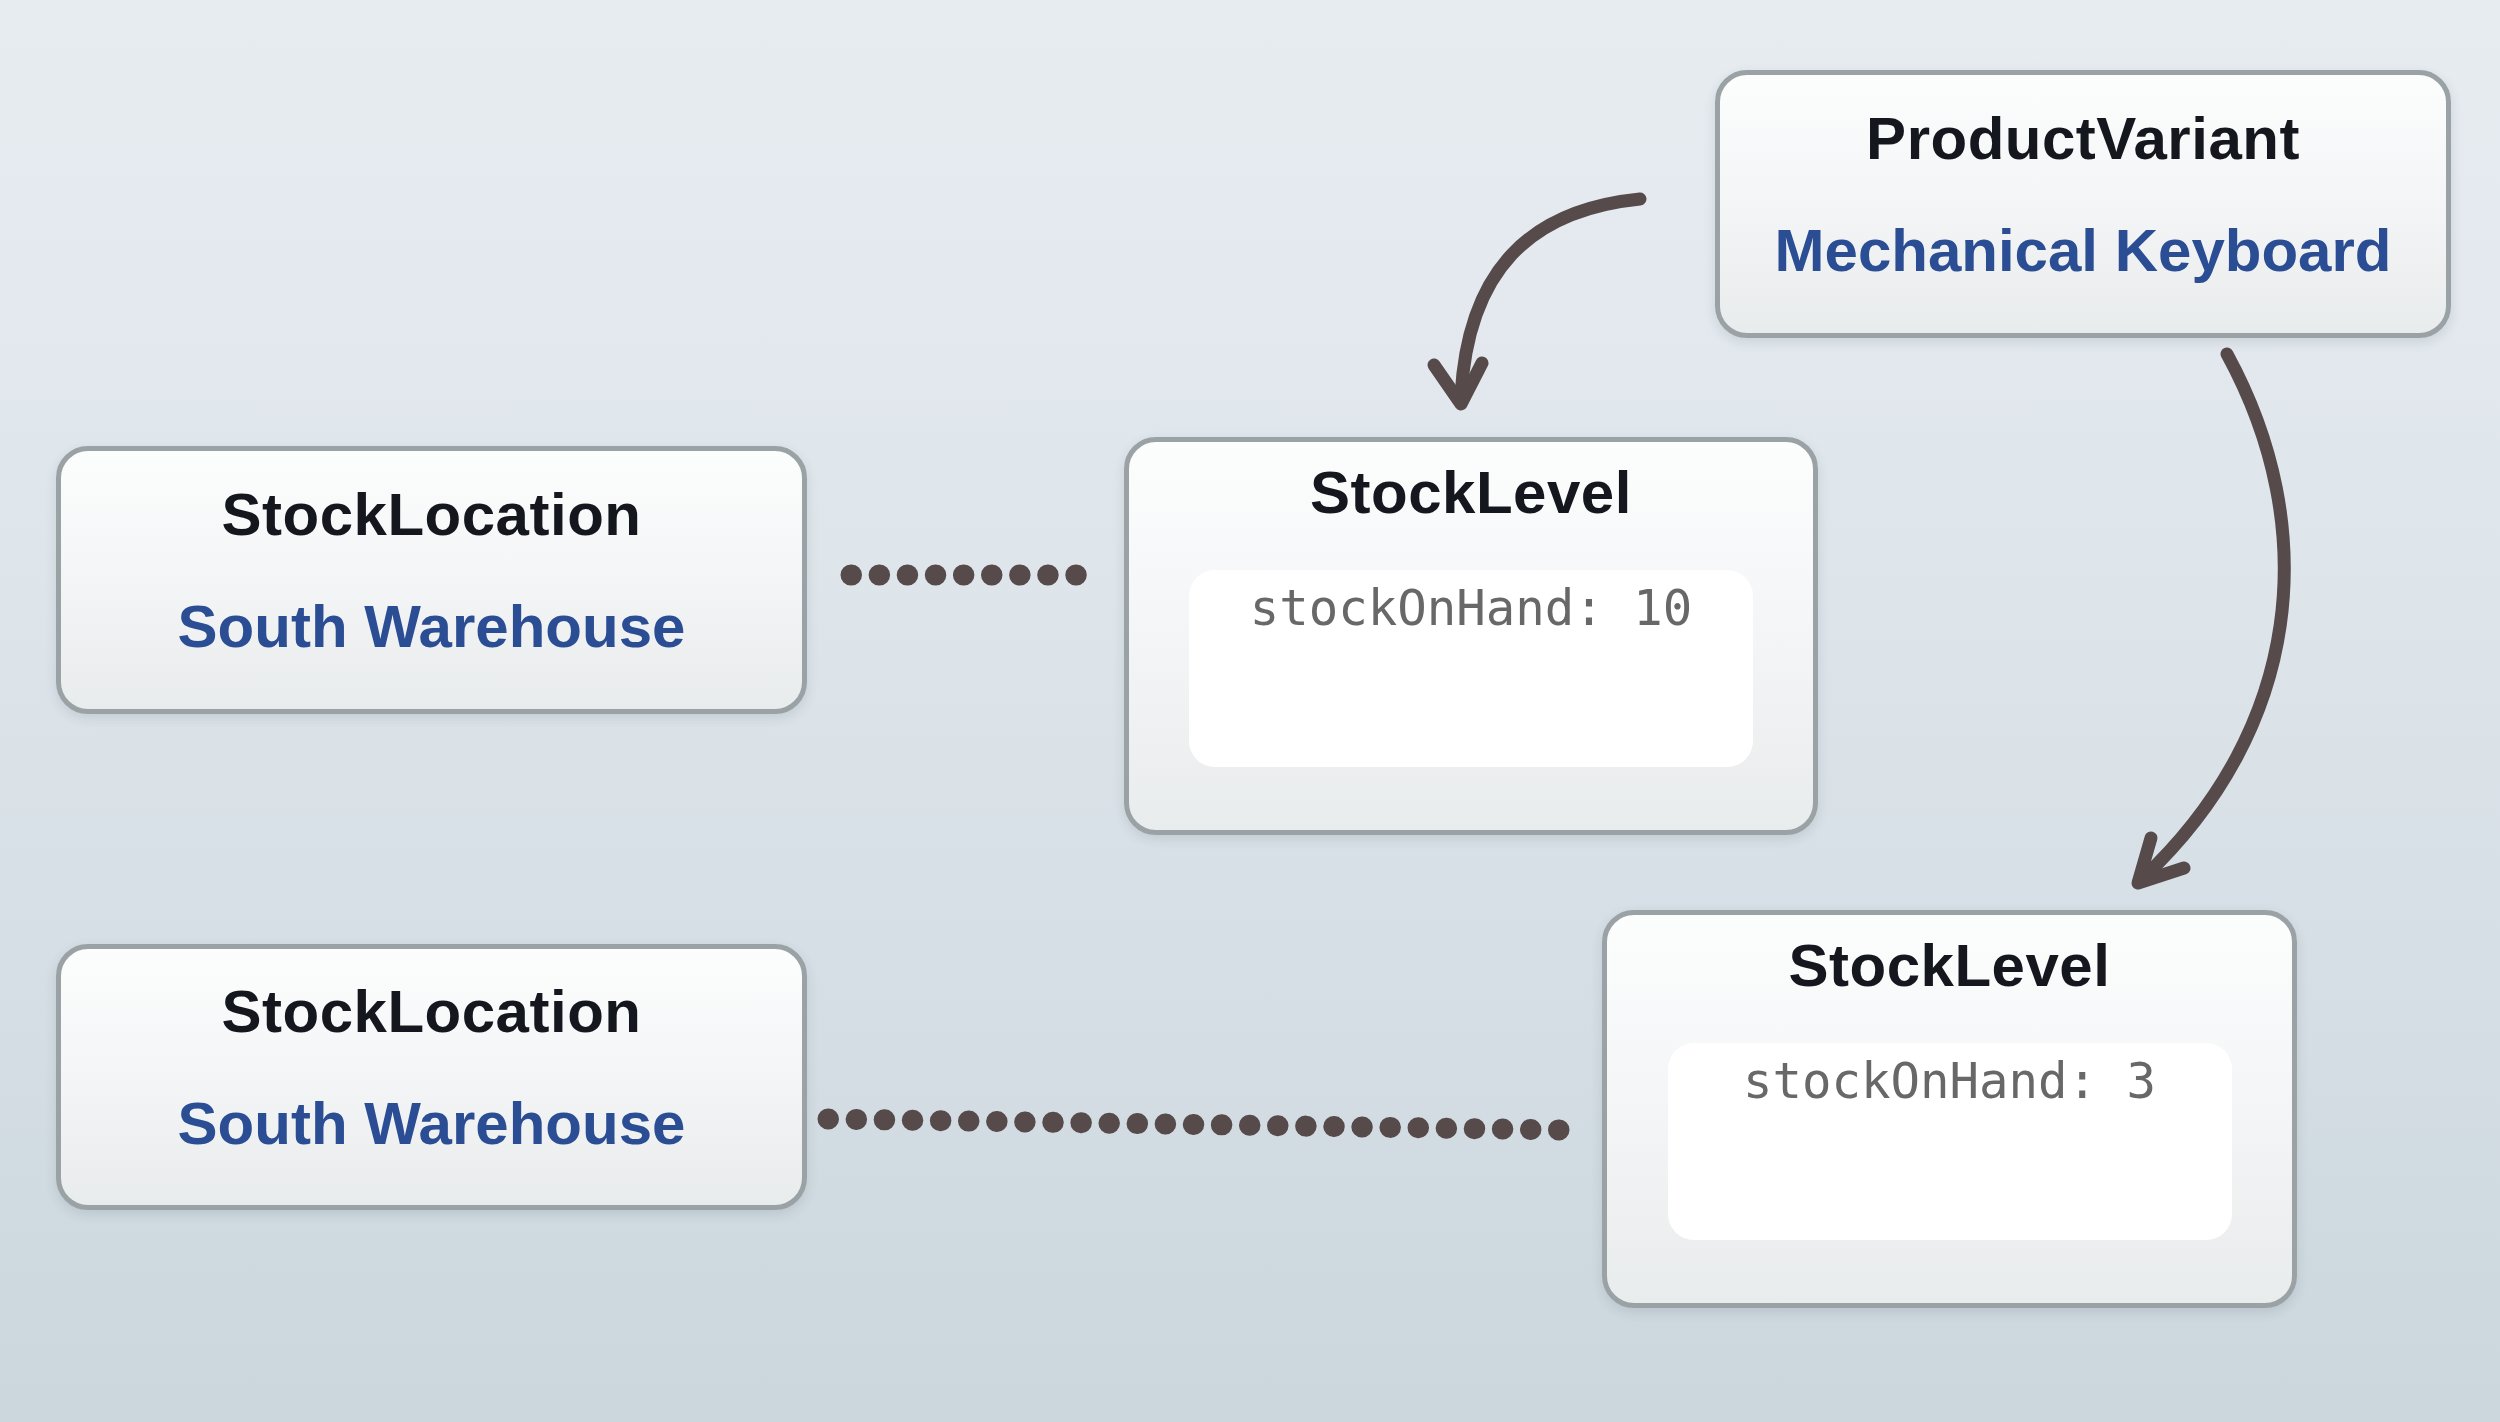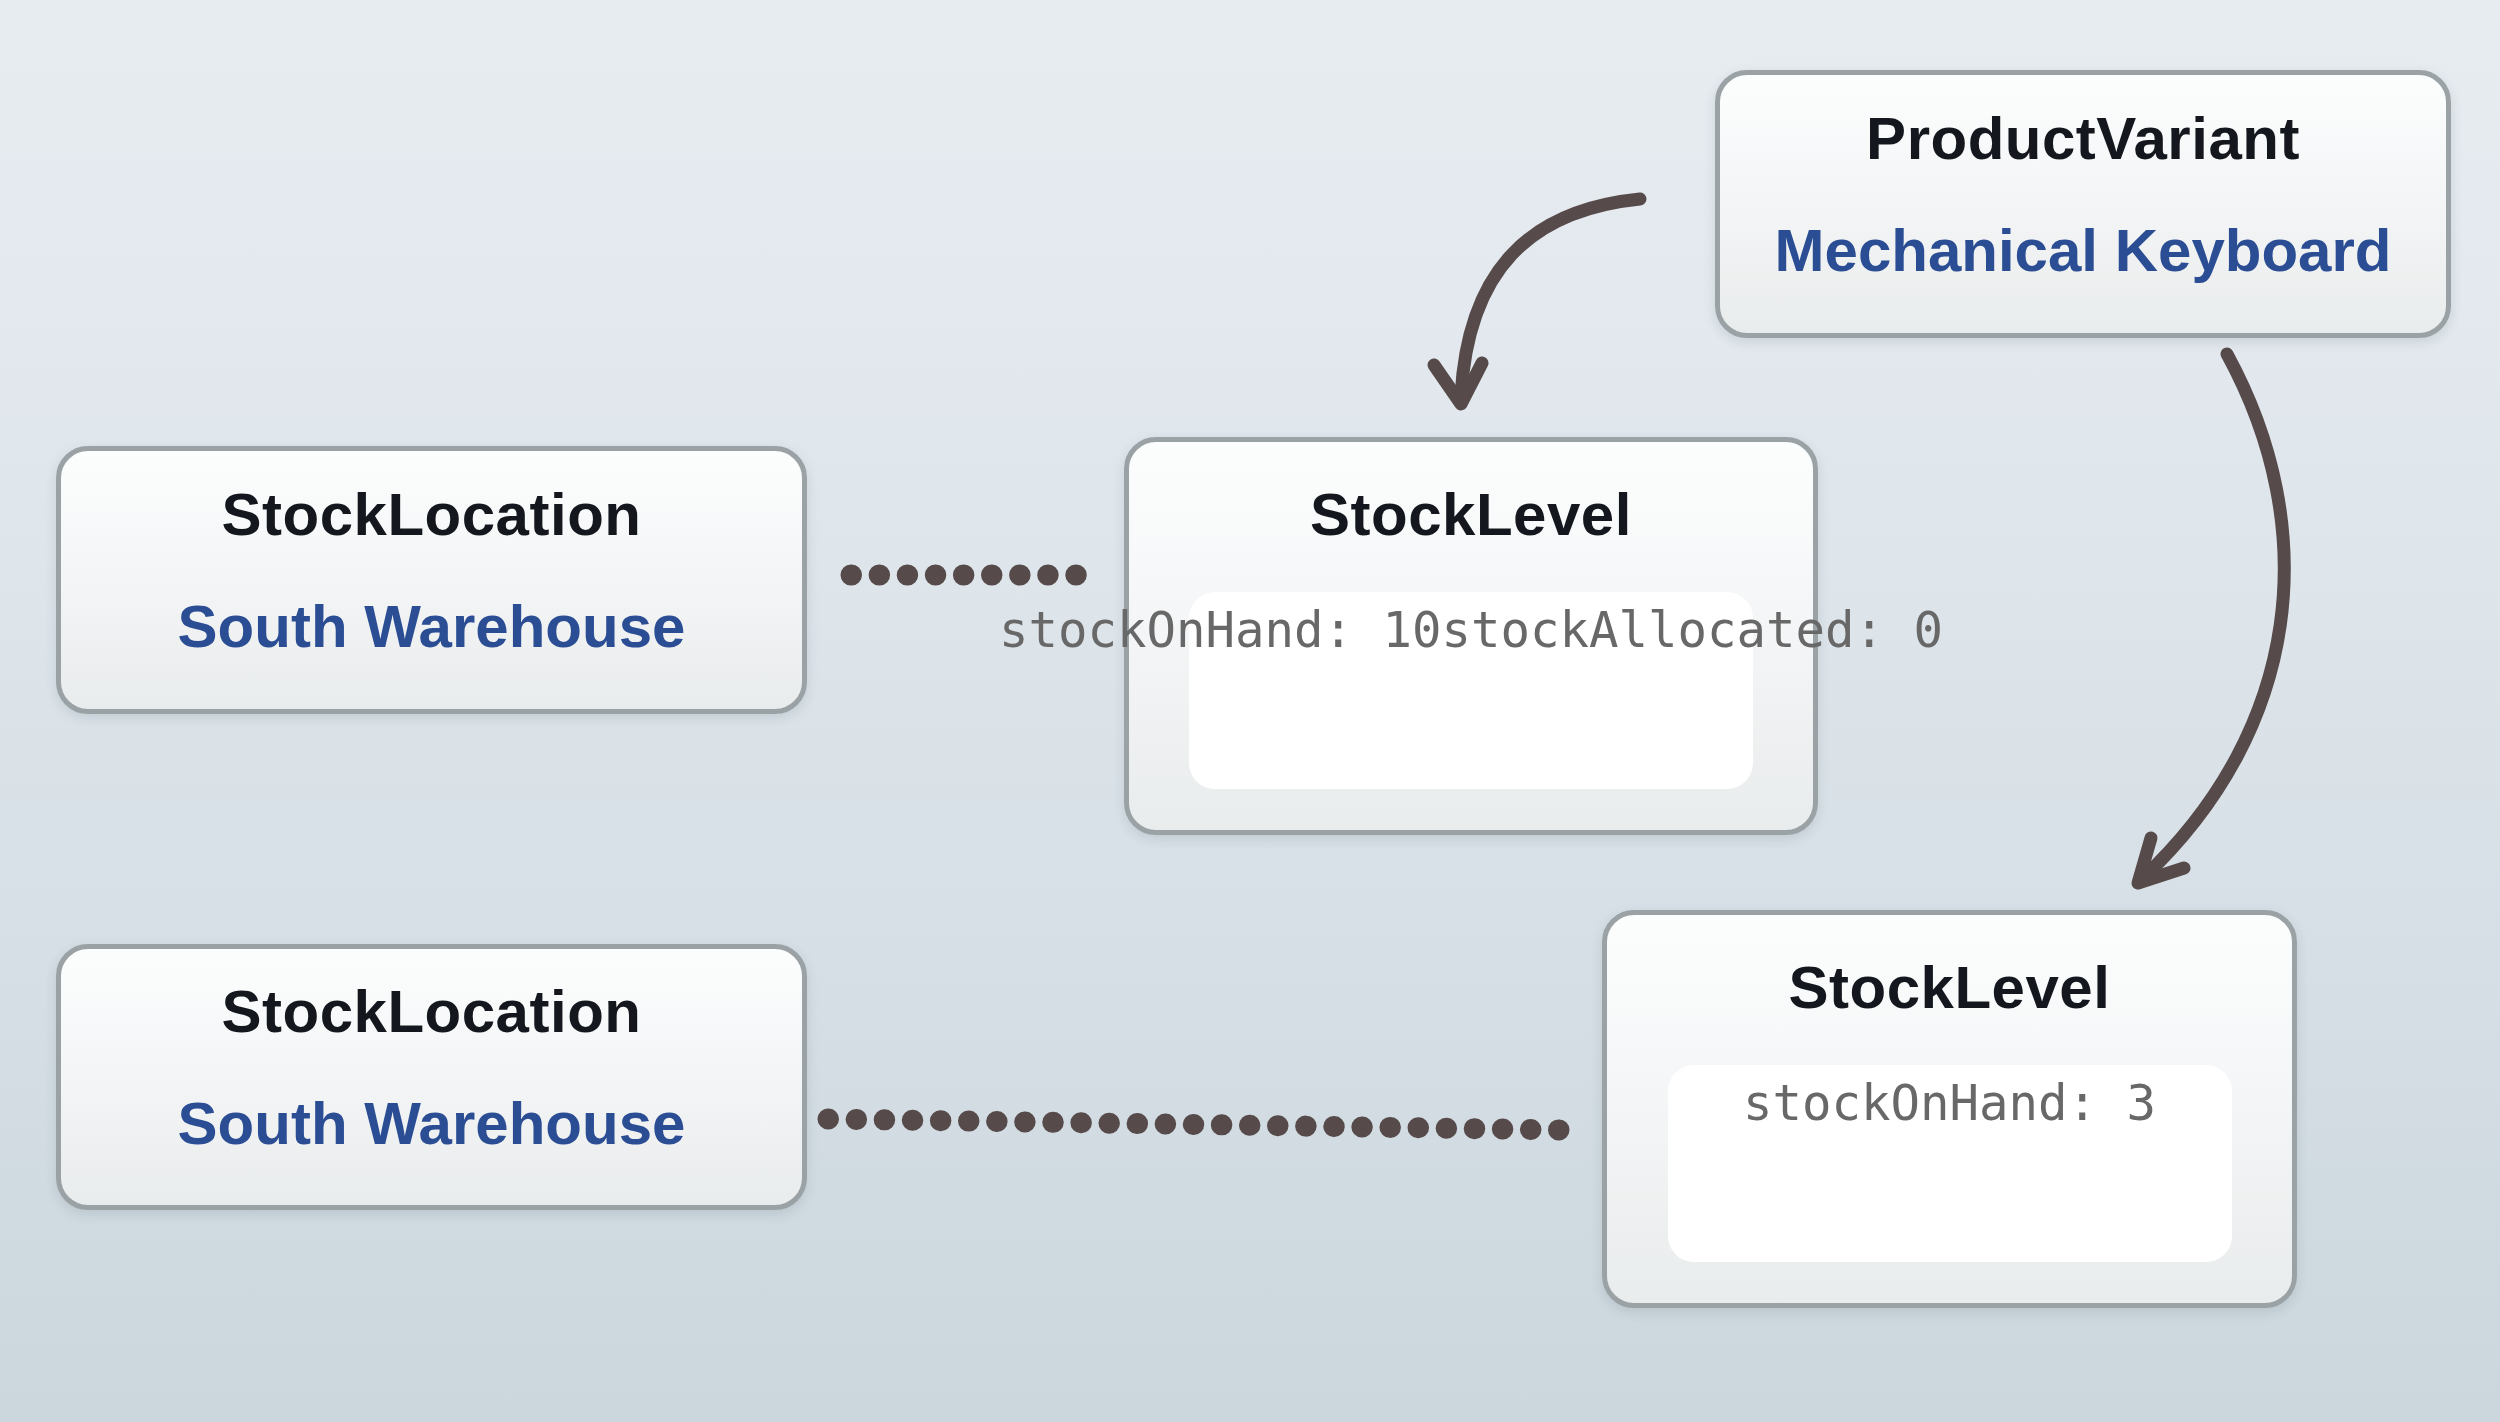--- a/index.html
+++ b/index.html
@@ -16,21 +16,21 @@
   .entity-box{
     position:absolute;
     border:5px solid #9aa2a5;
     border-radius:32px;
     background:linear-gradient(180deg,#fcfdfd 0%,#f4f5f6 50%,#e9ecec 100%);
     box-shadow:0 4px 12px rgba(60,72,82,.14);
     display:flex;flex-direction:column;align-items:center;
     text-align:center;
   }
   .label-box{justify-content:center;gap:42px;padding-bottom:18px;}
-  .level-box{justify-content:flex-start;padding-top:38px;}
+  .level-box{justify-content:flex-start;padding-top:16px;}
 
   .entity-title{
     font-weight:700;font-size:60px;line-height:70px;
     color:#15171e;letter-spacing:.5px;
   }
   .entity-subtitle{
     font-weight:700;font-size:60px;line-height:70px;
     color:#2a4d94;
   }
   .code-panel{
@@ -74,21 +74,20 @@
 
   <div class="entity-box label-box" style="left:56px;top:446px;width:751px;height:268px;">
     <div class="entity-title">StockLocation</div>
     <div class="entity-subtitle">South Warehouse</div>
   </div>
 
   <div class="entity-box level-box" style="left:1124px;top:437px;width:694px;height:398px;">
     <div class="entity-title">StockLevel</div>
     <div class="code-panel">
       <div class="code-line">stockOnHand: 10</div>
-      <div class="code-line">stockAllocated: 0</div>
     </div>
   </div>
 
   <div class="entity-box label-box" style="left:56px;top:944px;width:751px;height:266px;">
     <div class="entity-title">StockLocation</div>
     <div class="entity-subtitle">South Warehouse</div>
   </div>
 
   <div class="entity-box level-box" style="left:1602px;top:910px;width:695px;height:398px;">
     <div class="entity-title">StockLevel</div>

